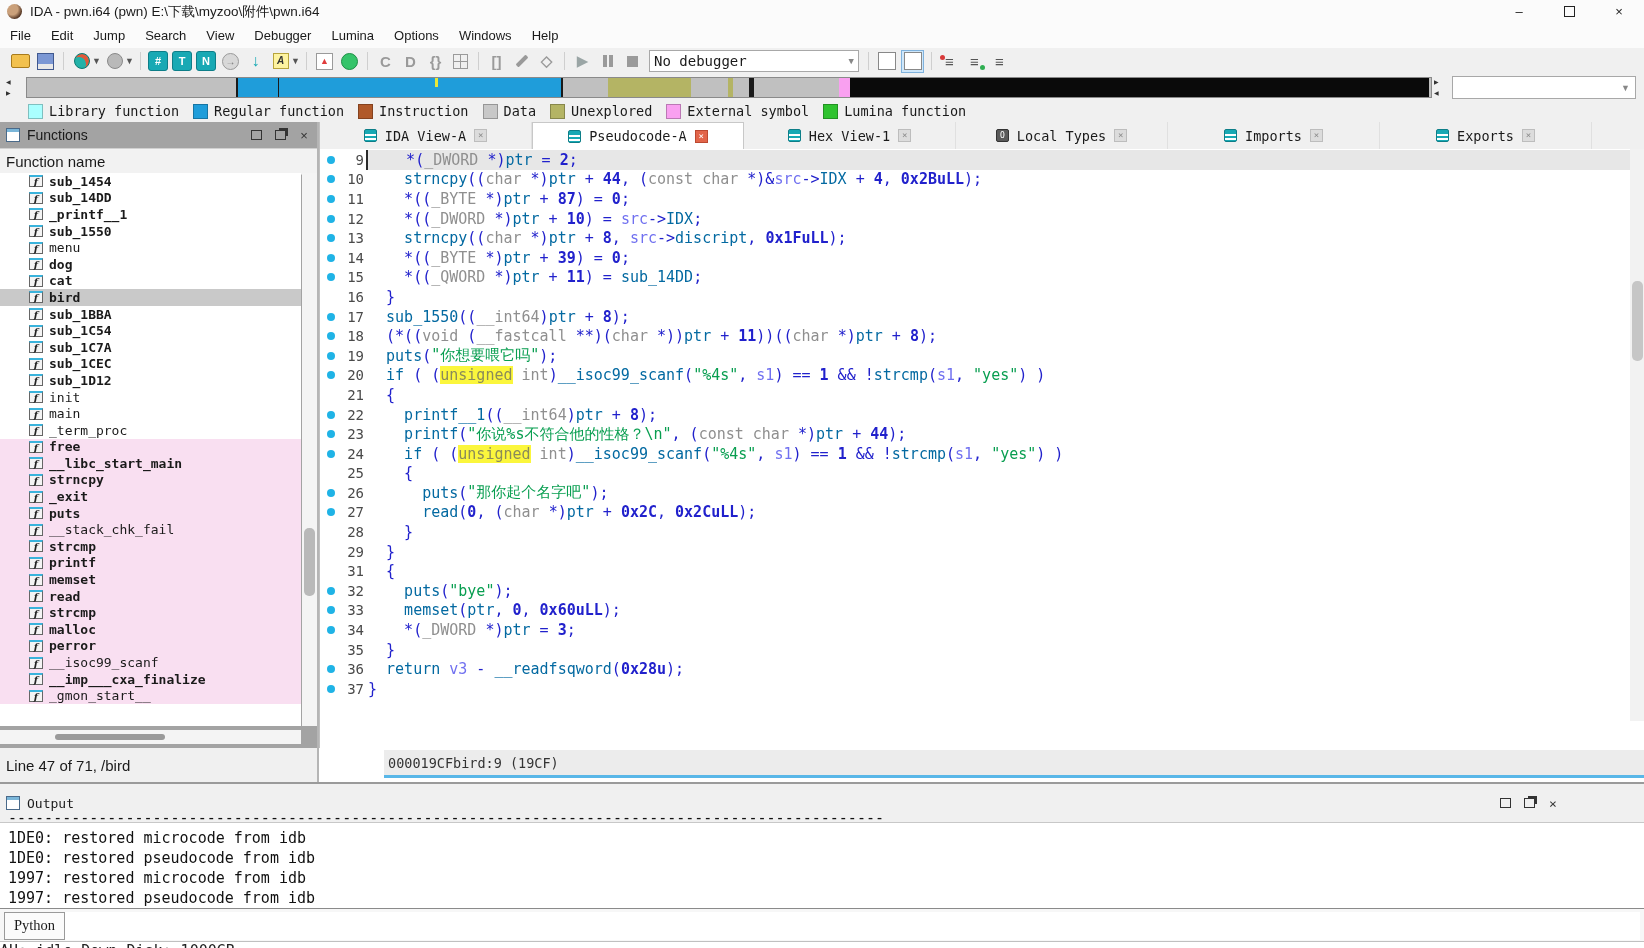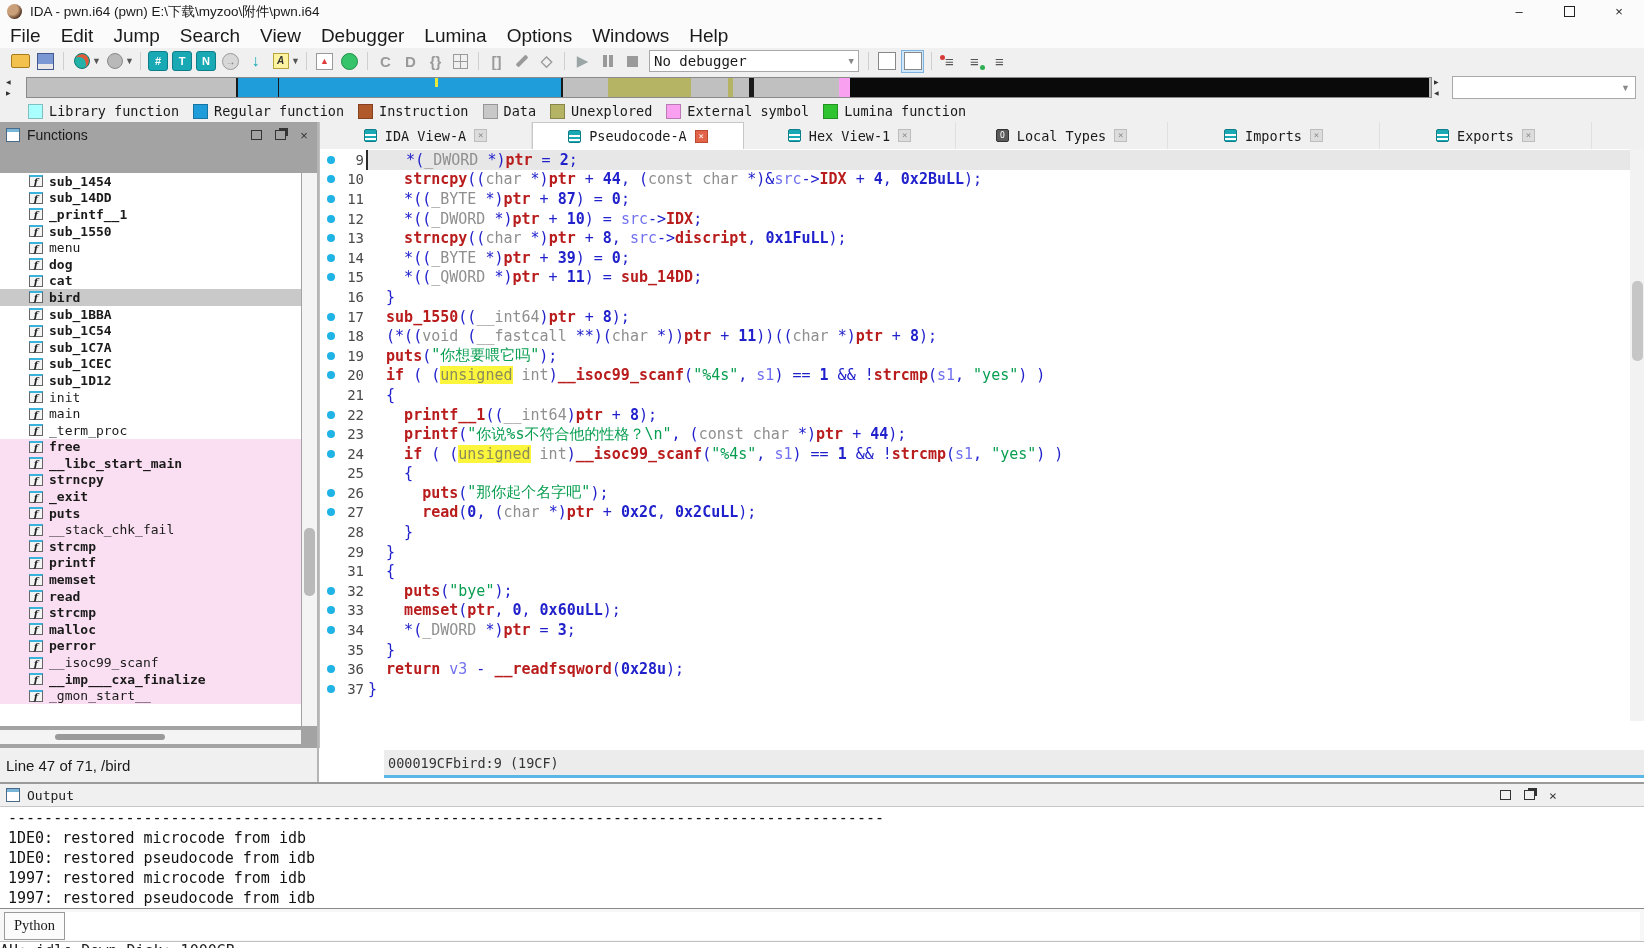--- a/index.html
+++ b/index.html
@@ -8,21 +8,21 @@
   .abs{position:absolute}
   
   .titlebar{left:0;top:0;width:1644px;height:23px;background:#fbfbfb;display:flex;align-items:center}
   .app-icon{width:15px;height:15px;margin-left:7px;border-radius:50%;
             background:radial-gradient(circle at 35% 35%, #caa07a 0 40%, #5a3b28 70%, #2b1a10 100%)}
   .title-text{margin-left:8px;font-size:13.5px}
   .win-btns{margin-left:auto;display:flex;height:23px}
   .win-btn{width:50px;height:23px;display:flex;align-items:center;justify-content:center;font-size:13px;color:#222}
   .btn-max i{display:block;width:9px;height:9px;border:1.2px solid #222}
   
-  .menubar{left:0;top:23px;width:1644px;height:25px;background:#fbfbfb;display:flex;align-items:center;font-size:19px}
+  .menubar{left:0;top:23px;width:1644px;height:25px;background:#fbfbfb;display:flex;align-items:center;font-size:13px}
   .menu-item{padding:0 10px;height:25px;display:flex;align-items:center}
   
   .toolbar{left:0;top:48px;width:1644px;height:26px;background:#f0f0f0;display:flex;align-items:center;padding-left:8px;box-sizing:border-box}
   .tbi{width:21px;height:21px;margin:0 2px;display:flex;align-items:center;justify-content:center;font-size:13px;color:#8a8a8a;flex:0 0 auto}
   .tb-sep{width:1px;height:18px;background:#cfcfcf;margin:0 5px;flex:0 0 auto}
   .dd{font-size:9px;color:#555;width:10px;margin-left:-2px}
   .open-file-icon i{display:block;width:17px;height:12px;background:#f2c14e;border:1px solid #a87b1c;border-radius:2px}
   .save-file-icon i{display:block;width:15px;height:15px;background:#7b97d4;border:1px solid #41598f;box-shadow:inset 0 -5px 0 #e8e8e8}
   .location-color-icon i{display:block;width:14px;height:14px;border-radius:50%;background:#23b2a8;border:1px solid #0e7a72;box-shadow:inset -3px 3px 0 #e05a3a}
   .location-gray-icon i{display:block;width:14px;height:14px;border-radius:50%;background:#b9b9b9;border:1px solid #8a8a8a}
@@ -92,35 +92,35 @@
   .tab-close.red{background:#e2654a;border-color:#bc4830;color:#fff}
   
   .codearea{position:absolute;left:0;top:27px;width:1310px;height:572px;background:#fff;overflow:hidden;padding-top:1px}
   .code-line{height:19.6px;display:flex;align-items:center;font-family:"DejaVu Sans Mono",monospace;font-size:15px;white-space:pre}
   .gutter{width:46px;flex:0 0 auto;display:flex;align-items:center;height:100%}
   .dot{width:8px;height:8px;border-radius:50%;background:#1fb3e6;margin-left:7px;flex:0 0 auto}
   .dot.hidden{visibility:hidden}
   .lnum{width:26px;text-align:right;color:#4a4a4a;font-size:14px;margin-left:3px}
   .codetext{flex:1;height:100%;display:flex;align-items:center;padding-left:2px}
   .code-line.current .codetext{background:#e7e7e7;border-left:2px solid #2a2a2a}
-  .c-k{color:#b91c1c;font-weight:bold}
+  .c-k{color:#0369a1;font-weight:normal}
   .c-p{color:#2121cc}
   .c-n{color:#2121cc;font-weight:bold}
   .c-t{color:#8f8f8f}
   .c-a{color:#7070f0}
   .c-s{color:#089e50}
   .c-h{color:#8a8a5a;background:#fbf63c}
   .main-vscroll{position:absolute;left:1310px;top:27px;width:15px;height:572px;background:#f2f2f2}
   .main-vthumb{position:absolute;left:2px;width:11px;border-radius:5px;background:#c6c6c6}
   .ps-statusbar{left:319px;top:748px;width:1325px;height:34px;background:#fff}
   .ps-chunk{position:absolute;left:65px;top:2px;right:0;bottom:4px;background:#ececec;border-bottom:3px solid #59b7e8;display:flex;align-items:center;font-family:"DejaVu Sans Mono",monospace;font-size:13.5px;color:#333;padding-left:4px}
   .ps-chunk .loc{}
   
   .outputpanel{left:0;top:782px;width:1644px;height:126px;background:#fff;border-top:2px solid #9a9a9a}
-  .out-header{height:22px;background:#f0f0f0;display:flex;align-items:center;padding:0 6px;font-family:"DejaVu Sans Mono",monospace;font-size:13px;border-bottom:1px solid #c8c8c8}
+  .out-header{height:22px;background:#f0f0f0;display:flex;align-items:center;padding:8px 6px;font-family:"DejaVu Sans Mono",monospace;font-size:13px;border-bottom:1px solid #c8c8c8}
   .out-btns{margin-left:auto;display:flex;gap:10px;align-items:center;margin-right:78px}
   .out-body{position:absolute;left:0;top:24px;width:1644px;height:102px;overflow:hidden;font-family:"DejaVu Sans Mono",monospace;font-size:15px;color:#111;line-height:20px;padding-left:8px}
   .out-line{white-space:pre}
   
   .pythonrow{left:0;top:908px;width:1644px;height:33px;background:#f7f7f7;border-top:1px solid #8a8a8a;display:flex;align-items:center}
   .py-label{margin-left:4px;height:26px;padding:0 9px;border:1px solid #9a9a9a;background:#fbfbfb;display:flex;align-items:center;font-family:"Liberation Serif",serif;font-size:14.5px}
   .py-input{flex:1;height:26px;margin:0 4px 0 0;border:none;background:#fff;outline:none;font-family:"DejaVu Sans Mono",monospace;font-size:14px}
   
   .statussliver{left:0;top:941px;width:1644px;height:7px;background:#fff;border-top:1px solid #c0c0c0;overflow:hidden;font-family:"DejaVu Sans Mono",monospace;font-size:15px;color:#222}
 </style>
@@ -295,20 +295,21 @@
     <div class="fp-btns">
       <div class="fp-btn">
           <i></i>
         </div>
       <div class="fp-btn float">
           <i></i>
         </div>
       <div class="fp-btn">×</div>
     </div>
   </div>
+  <div class="fp-colheader">Function name</div>
   <div class="fp-list" id="funclist">
       <div class="fn-row">
         <span class="f-icon">f</span>
         <span class="fn-name bold">sub_1454</span>
       </div>
       <div class="fn-row">
         <span class="f-icon">f</span>
         <span class="fn-name bold">sub_14DD</span>
       </div>
       <div class="fn-row">

